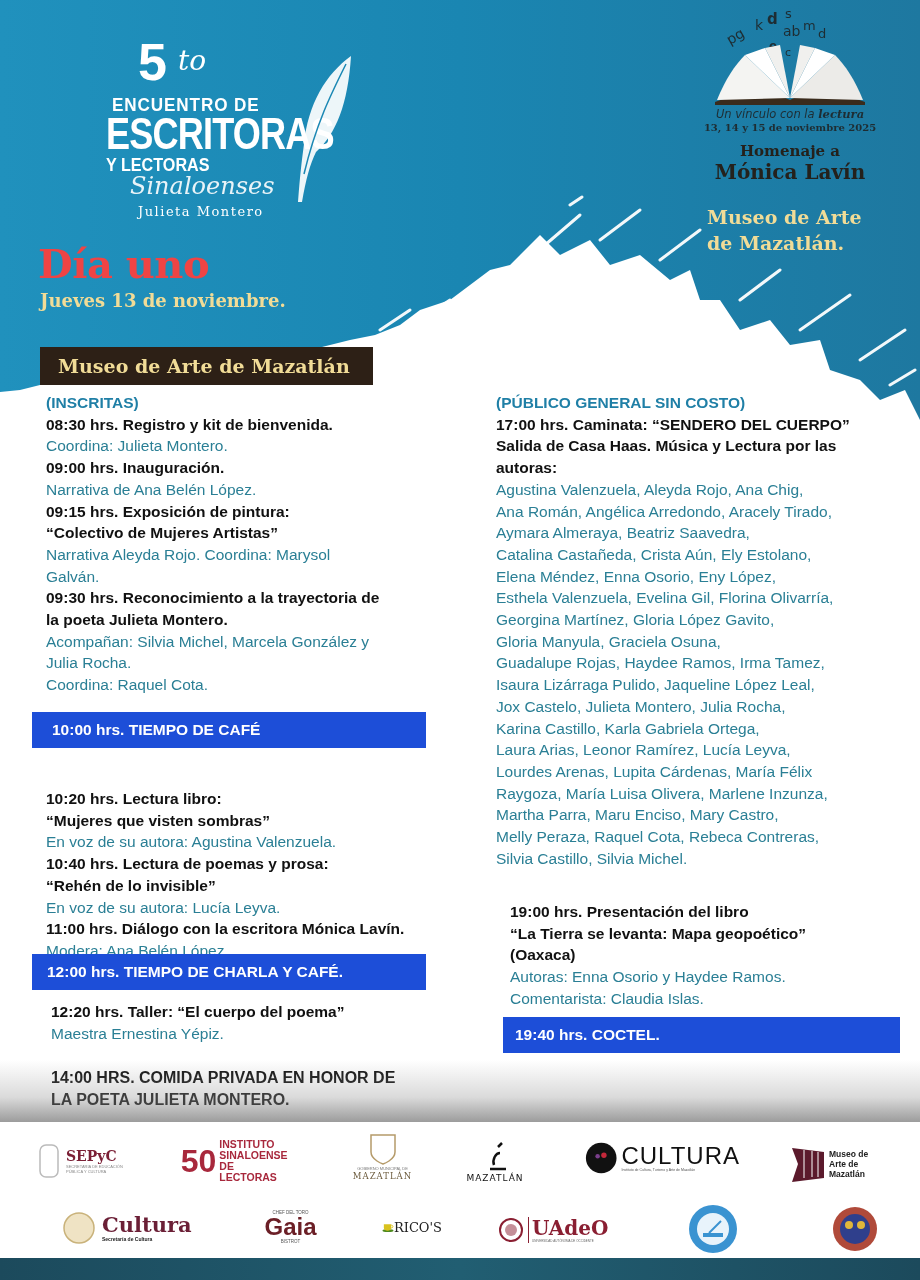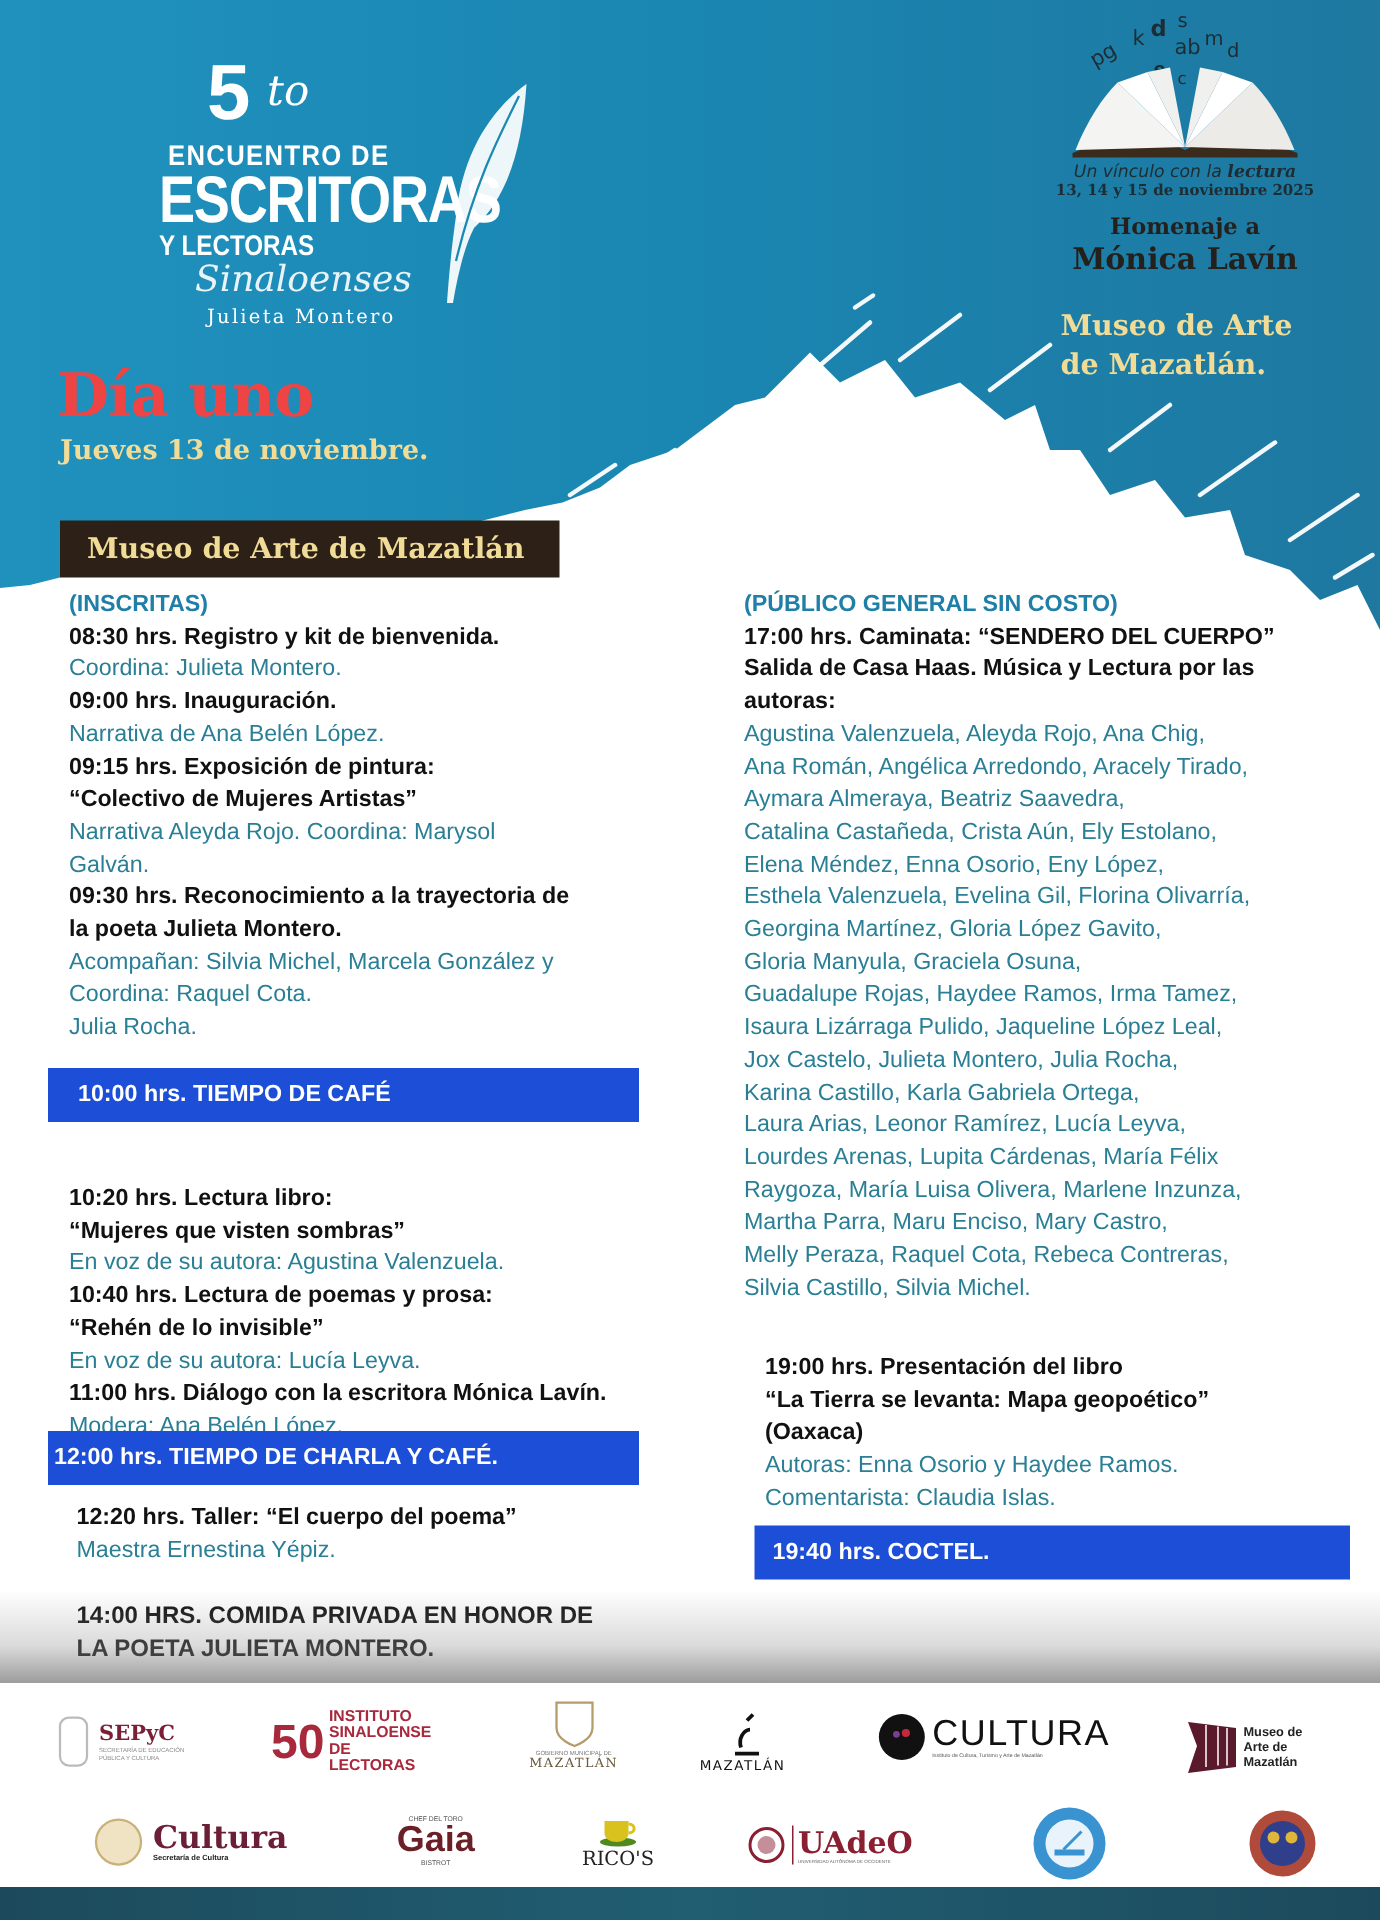--- a/index.html
+++ b/index.html
@@ -133,38 +133,38 @@
     <div class="n">Coordina: Julieta Montero.</div>
     <div class="b">09:00 hrs. Inauguración.</div>
     <div class="n">Narrativa de Ana Belén López.</div>
     <div class="b">09:15 hrs. Exposición de pintura:</div>
     <div class="b">“Colectivo de Mujeres Artistas”</div>
     <div class="n">Narrativa Aleyda Rojo. Coordina: Marysol</div>
     <div class="n">Galván.</div>
     <div class="b">09:30 hrs. Reconocimiento a la trayectoria de</div>
     <div class="b">la poeta Julieta Montero.</div>
     <div class="n">Acompañan: Silvia Michel, Marcela González y</div>
+    <div class="n">Julia Rocha.</div>
     <div class="n">Coordina: Raquel Cota.</div>
-    <div class="n">Julia Rocha.</div>
   </div>
 
   <div class="band" style="left:32px; top:712px; width:394px; padding-left:20px;">10:00 hrs. TIEMPO DE CAFÉ</div>
 
   <div class="col" style="left:46px; top:768px; width:420px;margin-top:20px;">
     <div class="b">10:20 hrs. Lectura libro:</div>
     <div class="b">“Mujeres que visten sombras”</div>
     <div class="n">En voz de su autora: Agustina Valenzuela.</div>
     <div class="b">10:40 hrs. Lectura de poemas y prosa:</div>
     <div class="b">“Rehén de lo invisible”</div>
     <div class="n">En voz de su autora: Lucía Leyva.</div>
     <div class="b">11:00 hrs. Diálogo con la escritora Mónica Lavín.</div>
     <div class="n">Modera: Ana Belén López.</div>
   </div>
 
-  <div class="band" style="left:32px; top:954px; width:394px; padding-left:4px;">12:00 hrs. TIEMPO DE CHARLA Y CAFÉ.</div>
+  <div class="band" style="left:32px; top:954px; width:394px; padding-left:15px;">12:00 hrs. TIEMPO DE CHARLA Y CAFÉ.</div>
 
   <div class="col" style="left:51px; top:1001px; width:400px;">
     <div class="b">12:20 hrs. Taller: “El cuerpo del poema”</div>
     <div class="n">Maestra Ernestina Yépiz.</div>
   </div>
 
   <div class="col" style="left:51px; top:1067px; width:420px; font-size:16px;">
     <div class="b">14:00 HRS. COMIDA PRIVADA EN HONOR DE</div>
     <div class="b">LA POETA JULIETA MONTERO.</div>
   </div>
@@ -262,21 +262,21 @@
       <div style="margin-left:6px;">
         <div style="font-family:'DejaVu Serif',serif; font-weight:bold; font-size:21px; color:#6b1f36; line-height:22px;">Cultura</div>
         <div style="font-size:5px; color:#222; font-weight:bold;">Secretaría de Cultura</div>
       </div>
     </div>
     <div class="sp" style="left:248px; top:80px; width:85px; height:50px; flex-direction:column;">
       <div style="font-size:4.5px; color:#555;">CHEF DEL TORO</div>
       <div style="font-family:'Liberation Sans',sans-serif; font-weight:bold; font-size:24px; color:#6b1f26; line-height:24px;">Gaia</div>
       <div style="font-size:4.5px; color:#555;">BISTROT</div>
     </div>
-    <div class="sp" style="left:382px; top:78px; width:60px; height:54px; flex-direction:column;">
+    <div class="sp" style="left:382px; top:78px; width:60px; height:54px; flex-direction:row;">
       <svg width="26" height="24" viewBox="0 0 26 24">
           <ellipse cx="13" cy="20" rx="12" ry="3" fill="#4e8a1e"></ellipse>
           <path d="M4 6 H20 V14 C20 18 16 20 12 20 C8 20 4 18 4 14 Z" fill="#d9c21e"></path>
           <path d="M20 8 C25 8 25 14 20 14" stroke="#d9c21e" stroke-width="2" fill="none"></path>
         </svg>
       <div style="font-family:'DejaVu Serif',serif; font-size:13px; color:#222;">RICO'S</div>
     </div>
     <div class="sp" style="left:498px; top:88px; width:130px; height:40px; justify-content:flex-start;">
       <svg width="26" height="26" viewBox="0 0 26 26">
           <circle cx="13" cy="13" r="11" fill="none" stroke="#8a1f32" stroke-width="2"></circle>

